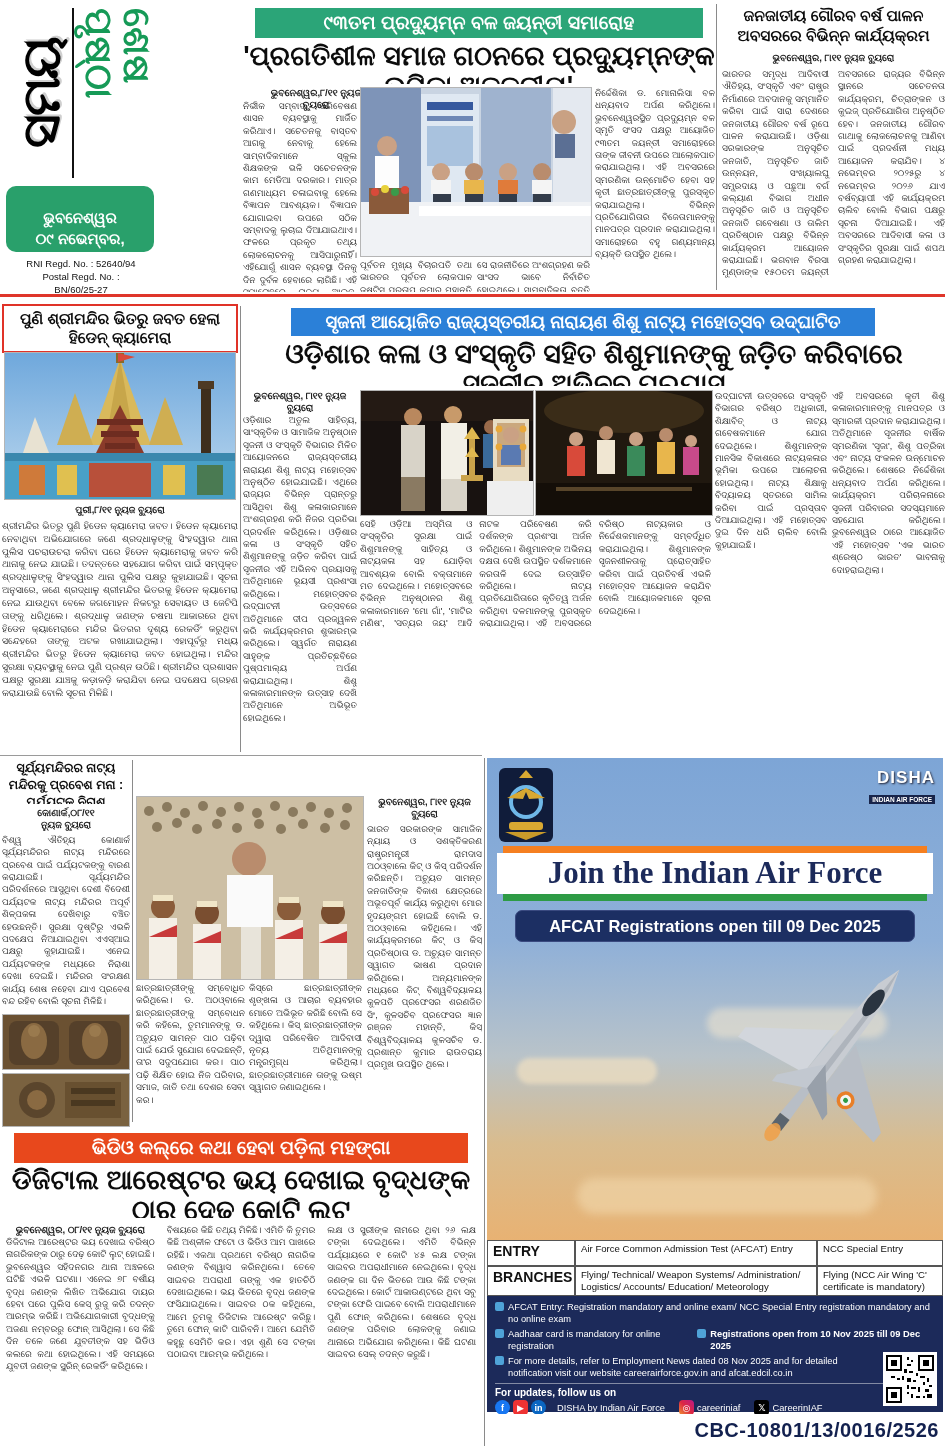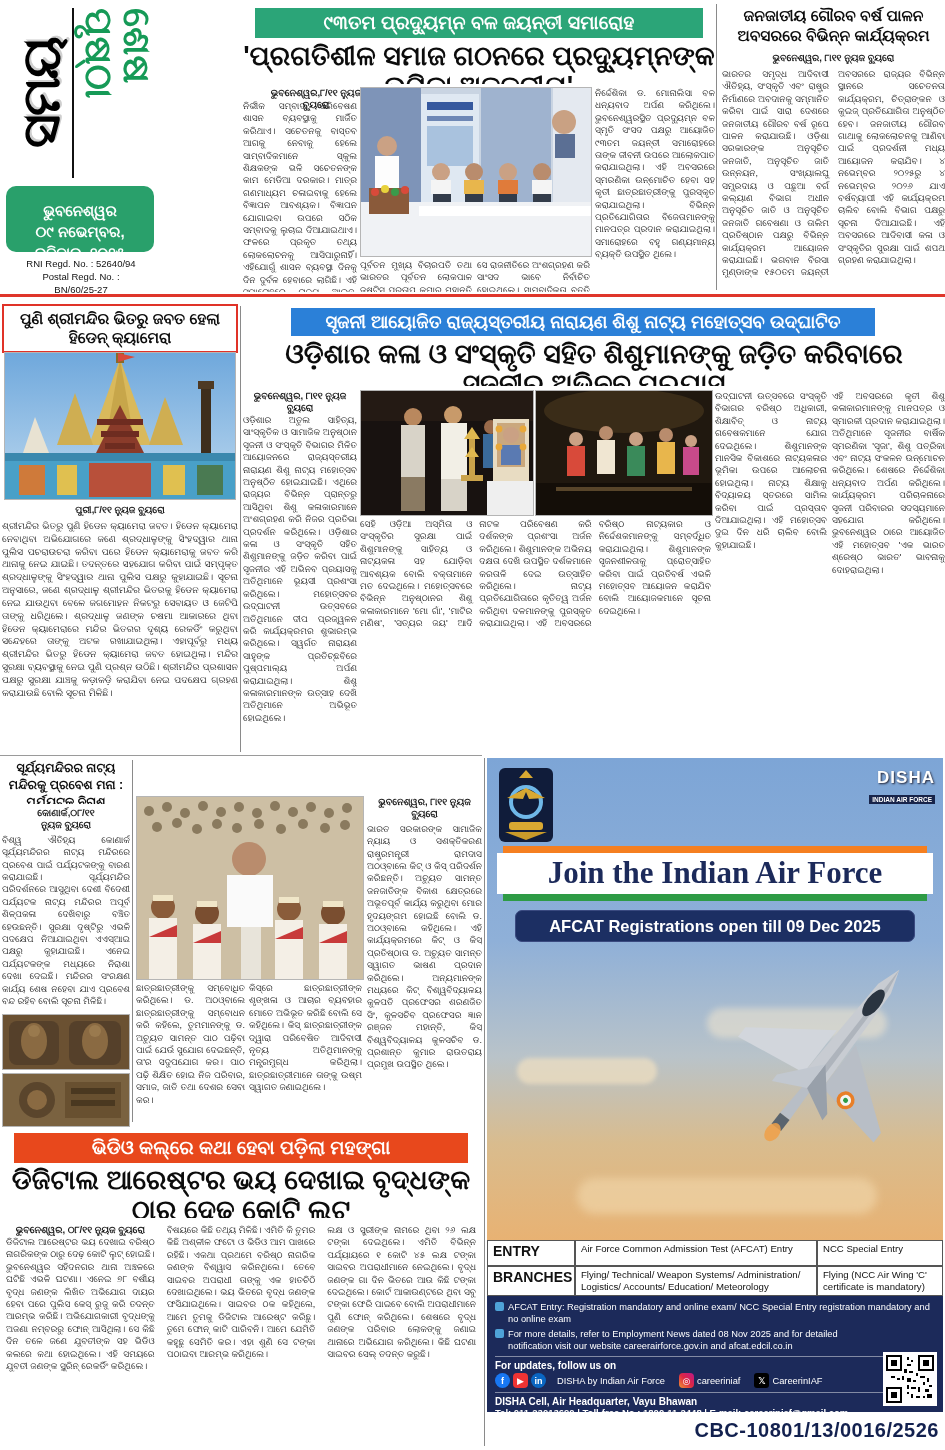--- a/index.html
+++ b/index.html
@@ -14,21 +14,21 @@
   .headline{font-weight:bold;color:#0c0c0c;text-align:center;overflow:hidden;}
   .vrule{background:#8a8a8a;width:1px;}
   .hrule{background:#9a9a9a;height:1px;}
   .photo{overflow:hidden;border:1px solid #b5b5b5;}
   
   .logo-vert{writing-mode:vertical-rl;transform:rotate(180deg);font-weight:bold;
              font-size:52px;letter-spacing:-2px;color:#000;
              text-shadow:2px 2px 0 #cfcfcf;font-family:"DejaVu Serif",serif;}
   .edition-vert{writing-mode:vertical-rl;font-weight:bold;font-size:38px;color:#169a57;line-height:1;}
   .datebox{background:#29a06b;border-radius:10px;color:#fff;text-align:center;
-           font-weight:bold;font-size:15px;line-height:1.4;padding-top:14px;box-sizing:border-box;}
+           font-weight:bold;font-size:15px;line-height:1.4;padding-top:21px;box-sizing:border-box;}
   .rni{font-size:9.5px;text-align:center;line-height:1.35;color:#111;}
   
   .ad-navy{background:#1c2a5a;color:#fff;}
   .bullet-ic{display:inline-block;width:9px;height:9px;background:#4fa3d8;border-radius:2px;
              margin-right:4px;flex:0 0 9px;margin-top:1px;}
   .soc{display:inline-flex;align-items:center;justify-content:center;width:15px;height:15px;
        border-radius:50%;font-size:9px;font-weight:bold;color:#fff;margin-right:3px;}
   .adsmall{font-size:9.3px;line-height:1.3;}
   .cell{border:1px solid #555;padding:2px 5px;font-size:9.6px;line-height:1.25;background:#fff;color:#111;}
   .cell b{font-size:14px;}
@@ -366,20 +366,26 @@
       <div class="cell">Flying (NCC Air Wing 'C' certificate is mandatory)</div>
     </div>
 
     <div class="abs ad-navy" style="left:0;top:538px;width:456px;height:116px;padding:5px 8px;box-sizing:border-box">
       <div style="display:flex">
         <span class="bullet-ic"></span>
         <span class="adsmall">AFCAT Entry: Registration mandatory and online exam/ NCC Special Entry registration mandatory and no online exam</span>
       </div>
       <div style="display:flex;margin-top:3px">
         <span class="bullet-ic"></span>
+        <span class="adsmall" style="width:188px">Aadhaar card is mandatory for online registration</span>
+        <span class="bullet-ic" style="margin-left:8px"></span>
+        <span class="adsmall" style="font-weight:bold">Registrations open from 10 Nov 2025 till 09 Dec 2025</span>
+      </div>
+      <div style="display:flex;margin-top:3px">
+        <span class="bullet-ic"></span>
         <span class="adsmall" style="width:360px">For more details, refer to Employment News dated 08 Nov 2025 and for detailed notification visit our website careerairforce.gov.in and afcat.edcil.co.in</span>
       </div>
       <div style="border-top:1px solid rgba(255,255,255,.45);margin-top:4px;padding-top:3px">
         <div style="font-size:10px;font-weight:bold">For updates, follow us on</div>
         <div style="display:flex;align-items:center;margin-top:2px">
           <span class="soc" style="background:#1877f2">f</span>
           <span class="soc" style="background:#e33;border-radius:4px">▶</span>
           <span class="soc" style="background:#0a66c2">in</span>
           <span class="adsmall" style="margin:0 14px 0 8px">DISHA by Indian Air Force</span>
           <span class="soc" style="background:linear-gradient(45deg,#f09433,#dc2743,#bc1888);border-radius:4px">◎</span>

